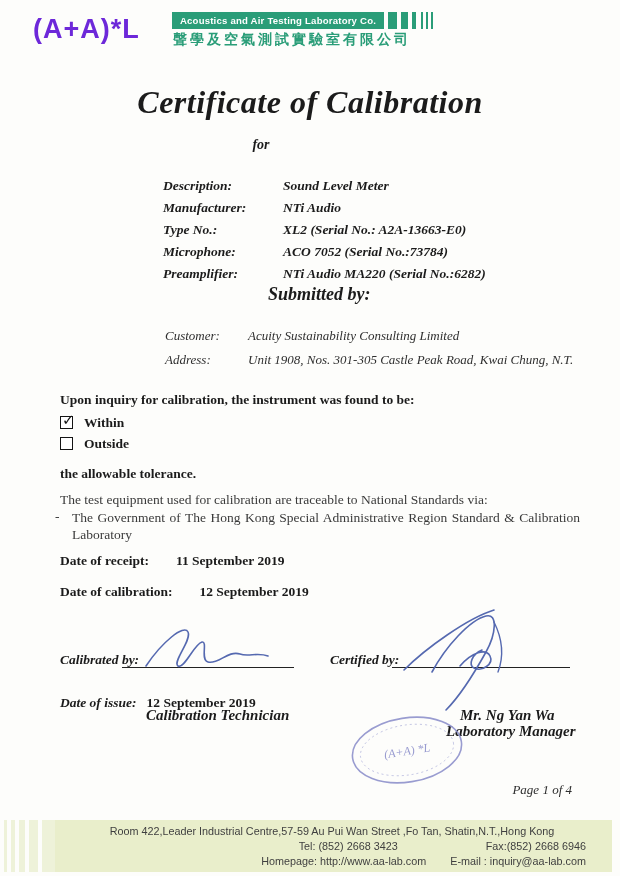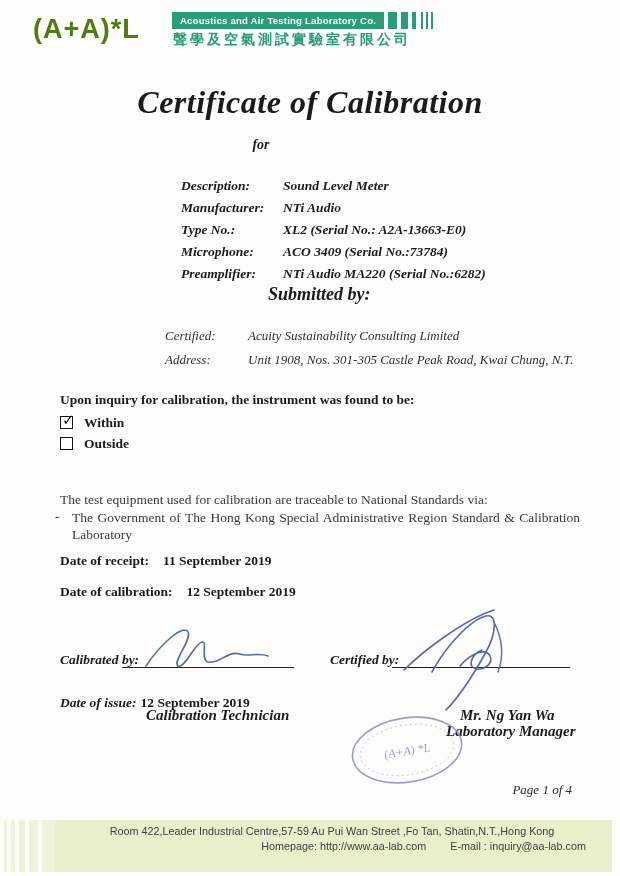--- a/index.html
+++ b/index.html
@@ -6,21 +6,21 @@
   html,body { background:#ffffff; }
   .page {
     position:relative; width:620px; height:876px;
     background:#fdfdfb; overflow:hidden;
     font-family:"Liberation Serif", serif; color:#1b1b1b;
   }
   
   .logo {
     position:absolute; left:33px; top:14px;
     font-family:"Liberation Sans", sans-serif;
-    font-weight:bold; font-size:27px; letter-spacing:1px; color:#4d7c0f;
+    font-weight:bold; font-size:27px; letter-spacing:1px; color:#6d28d9;
   }
   .banner {
     position:absolute; left:172px; top:12px; width:212px; height:17px;
     background:#2a9d78; color:#ffffff;
     font-family:"Liberation Sans", sans-serif; font-weight:bold;
     font-size:9.6px; line-height:17px; text-align:center; letter-spacing:0.2px;
   }
   .bars { position:absolute; left:388px; top:12px; height:17px; }
   .bars span { position:absolute; top:0; height:17px; background:#2a9d78; display:block; }
   .b1 { left:0;   width:9px; }
@@ -38,21 +38,21 @@
   .title {
     position:absolute; left:0; top:84px; width:620px; text-align:center;
     font-size:32px; font-weight:bold; font-style:italic; letter-spacing:0.5px;
   }
   .for {
     position:absolute; left:0; top:137px; width:522px; text-align:center;
     font-size:14px; font-weight:bold; font-style:italic;
   }
   
   .inst-row { position:absolute; left:0; top:0; width:620px; font-weight:bold; font-style:italic; font-size:13.5px; }
-  .inst-row .lbl { position:absolute; left:163px; white-space:nowrap;margin-left:18px; }
+  .inst-row .lbl { position:absolute; left:163px; white-space:nowrap; }
   .inst-row .val { position:absolute; left:283px; white-space:nowrap; }
   .submitted {
     position:absolute; left:268px; top:284px;
     font-weight:bold; font-style:italic; font-size:18px;
   }
   
   .cust-row { position:absolute; width:620px; font-style:italic; font-size:13px; color:#2f2f2f; }
   .cust-row .lbl { position:absolute; left:165px; }
   .cust-row .val { position:absolute; left:248px; white-space:nowrap;text-align:right; }
   
@@ -69,28 +69,28 @@
   .chk-lbl { position:absolute; left:24px; top:0; font-weight:bold; font-size:13.5px; }
   
   .trace-intro { position:absolute; left:60px; top:492px; font-size:13.5px; color:#3a3a3a; }
   .trace-dash  { position:absolute; left:55px; top:509px; font-size:13.5px; color:#3a3a3a; }
   .trace-body  {
     position:absolute; left:72px; top:509px; width:508px;
     font-size:13.5px; color:#3a3a3a; text-align:justify; line-height:17px;
   }
   
   .date-line { position:absolute; left:60px; font-weight:bold; font-size:13.5px; }
-  .date-line .dv { margin-left:14px; }
+  .date-line .dv { margin-left:27px; }
   
   .sig-label { position:absolute; font-weight:bold; font-style:italic; font-size:13.5px; }
   .sig-line  { position:absolute; height:0; border-bottom:1.3px solid #222; }
   .sig-role  { position:absolute; font-weight:bold; font-style:italic; font-size:15px;margin-top:37px; }
   .sig-svg   { position:absolute; pointer-events:none; }
   .issue-line { position:absolute; left:60px; top:695px; font-size:13.5px; font-weight:bold; }
-  .issue-line .il { font-style:italic; margin-right:4px; }
+  .issue-line .il { font-style:italic; margin-right:10px; }
   
   .stamp { position:absolute; left:348px; top:714px; transform:rotate(-9deg); opacity:0.9; }
   
   .certno { position:absolute; left:42px; top:787px; font-style:italic; font-size:13px; color:#2e2e2e; }
   .pageno { position:absolute; right:48px; top:782px; font-style:italic; font-size:13px; color:#2e2e2e; }
   
   .footer-band {
     position:absolute; left:55px; top:820px; width:557px; height:52px;
     background:#e9eecb;
     font-family:"Liberation Sans", sans-serif; font-size:10.8px; color:#3f3f3f;
@@ -135,50 +135,51 @@
   <div class="inst-row" style="top:200px">
     <span class="lbl">Manufacturer:</span>
     <span class="val">NTi Audio</span>
   </div>
   <div class="inst-row" style="top:222px">
     <span class="lbl">Type No.:</span>
     <span class="val">XL2 (Serial No.: A2A-13663-E0)</span>
   </div>
   <div class="inst-row" style="top:244px">
     <span class="lbl">Microphone:</span>
-    <span class="val">ACO 3409 (Serial No.:73784)</span>
+    <span class="val">ACO 7052 (Serial No.:73784)</span>
   </div>
   <div class="inst-row" style="top:266px">
     <span class="lbl">Preamplifier:</span>
     <span class="val">NTi Audio MA220 (Serial No.:6282)</span>
   </div>
   <div class="submitted">Submitted by:</div>
 
   <div class="cust-row" style="top:328px">
-    <span class="lbl">Certified:</span>
+    <span class="lbl">Customer:</span>
     <span class="val">Acuity Sustainability Consulting Limited</span>
   </div>
   <div class="cust-row" style="top:352px">
     <span class="lbl">Address:</span>
     <span class="val">Unit 1908, Nos. 301-305 Castle Peak Road, Kwai Chung, N.T.</span>
   </div>
 
   <div class="bold-line" style="top:392px">Upon inquiry for calibration, the instrument was found to be:</div>
   <div class="chk-row" style="top:415px">
     <span class="chk-box">
       <span class="chk-mark">✓</span>
     </span>
     <span class="chk-lbl">Within</span>
   </div>
   <div class="chk-row" style="top:436px">
     <span class="chk-box">
       <span class="chk-mark"></span>
     </span>
     <span class="chk-lbl">Outside</span>
   </div>
+  <div class="bold-line" style="top:466px">the allowable tolerance.</div>
 
   <div class="trace-intro">The test equipment used for calibration are traceable to National Standards via:</div>
   <div class="trace-dash">-</div>
   <div class="trace-body">The Government of The Hong Kong Special Administrative Region Standard &amp; Calibration Laboratory</div>
 
   <div class="date-line" style="top:553px">
     <span>Date of receipt:</span><span class="dv">11 September 2019</span>
   </div>
   <div class="date-line" style="top:584px">
     <span>Date of calibration:</span><span class="dv">12 September 2019</span>
@@ -216,18 +217,21 @@
 
   <div class="stripes">
     <span class="s1"></span>
       <span class="s2"></span>
       <span class="s3"></span>
       <span class="s4"></span>
       <span class="s5"></span>
   </div>
   <div class="footer-band">
     <div class="fl1">Room 422,Leader Industrial Centre,57-59 Au Pui Wan Street ,Fo Tan, Shatin,N.T.,Hong Kong</div>
+    <div class="fl2">
+      <span>Tel: (852) 2668 3423</span><span class="sp"></span><span>Fax:(852) 2668 6946</span>
+    </div>
     <div class="fl3">
       <span>Homepage: http://www.aa-lab.com</span><span class="sp"></span><span>E-mail : inquiry@aa-lab.com</span>
     </div>
   </div>
 
 </div>
 
 </body></html>

